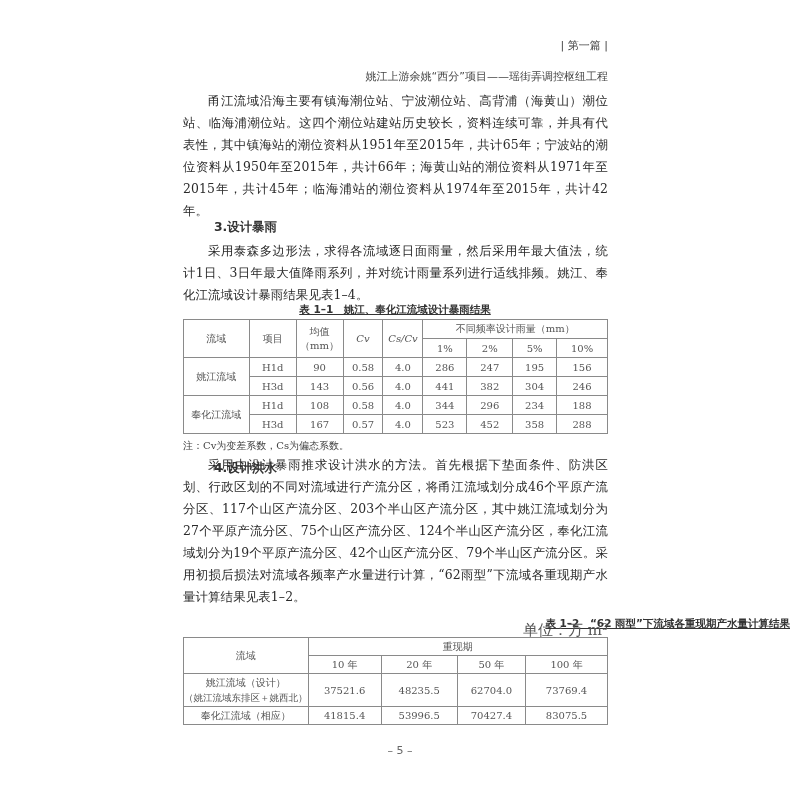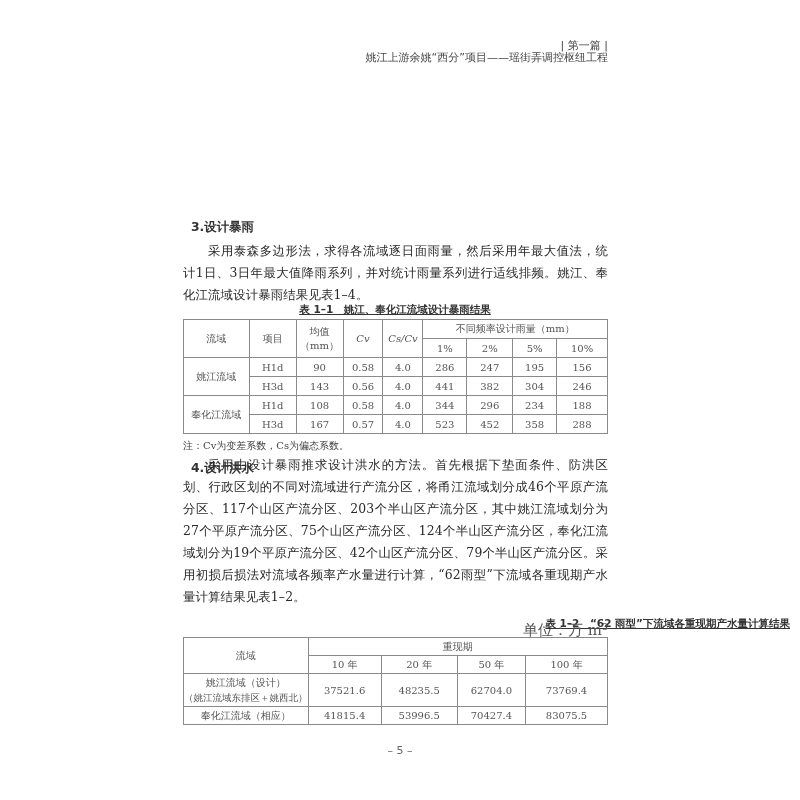--- a/index.html
+++ b/index.html
@@ -1,45 +1,46 @@
 <!DOCTYPE html>
 <html><head>
 <meta charset="utf-8">
 <style>
   html, body { margin:0; padding:0; background:#ffffff; }
   body { width:800px; height:800px; position:relative; overflow:hidden;
          font-family:"DejaVu Serif","Liberation Serif",serif; color:#2a2a2a; }
   .hdr { position:absolute; right:192px; font-family:"DejaVu Sans","Liberation Sans",sans-serif;
          font-size:11px; color:#444; white-space:nowrap; }
   .hdr1 { top:38px; }
-  .hdr2 { top:50px; }
+  .hdr2 { top:69px; }
   .para { position:absolute; left:183px; width:425px; font-size:12.4px; line-height:22px;
           text-align:justify; letter-spacing:0.15px; }
   .para p { margin:0; }
   .indent { text-indent:25px; }
-  .sect { position:absolute; left:191px; font-family:"DejaVu Sans","Liberation Sans",sans-serif;
+  .sect { position:absolute; left:214px; font-family:"DejaVu Sans","Liberation Sans",sans-serif;
           font-size:12.4px; font-weight:bold; color:#333; }
   .cap { position:absolute; font-family:"DejaVu Sans","Liberation Sans",sans-serif;
          font-size:10.5px; font-weight:bold; color:#333; white-space:nowrap;text-decoration:underline; }
   table { position:absolute; border-collapse:collapse; font-size:10px; color:#555;
           font-family:"DejaVu Serif","Liberation Serif",serif; }
   td { border:1px solid #8a8a8a; text-align:center; vertical-align:middle; padding:0; }
   .note { position:absolute; left:183px; top:439px; font-size:10px; color:#444; }
   .unit { position:absolute; right:192px; top:621px; font-size:15px; color:#555; }
   .page-num { position:absolute; left:0; width:800px; top:744px; text-align:center;
               font-family:"DejaVu Sans","Liberation Sans",sans-serif; font-size:11px; color:#666; }
   .i { font-style:italic; }
 </style>
 </head>
 <body>
 
 <div class="hdr hdr1">| 第一篇 |</div>
 <div class="hdr hdr2">姚江上游余姚“西分”项目——瑶街弄调控枢纽工程</div>
 
 <div class="para" style="top:90px;">
+  <p class="indent">甬江流域沿海主要有镇海潮位站、宁波潮位站、高背浦（海黄山）潮位站、临海浦潮位站。这四个潮位站建站历史较长，资料连续可靠，并具有代表性，其中镇海站的潮位资料从1951年至2015年，共计65年；宁波站的潮位资料从1950年至2015年，共计66年；海黄山站的潮位资料从1971年至2015年，共计45年；临海浦站的潮位资料从1974年至2015年，共计42年。</p>
 </div>
 
 <div class="sect" style="top:219px;">3.设计暴雨</div>
 
 <div class="para" style="top:240px;">
   <p class="indent">采用泰森多边形法，求得各流域逐日面雨量，然后采用年最大值法，统计1日、3日年最大值降雨系列，并对统计雨量系列进行适线排频。姚江、奉化江流域设计暴雨结果见表1–4。</p>
 </div>
 
 <div class="cap" style="left:0; width:790px; text-align:center; top:303px;">表 1–1　姚江、奉化江流域设计暴雨结果</div>
 

